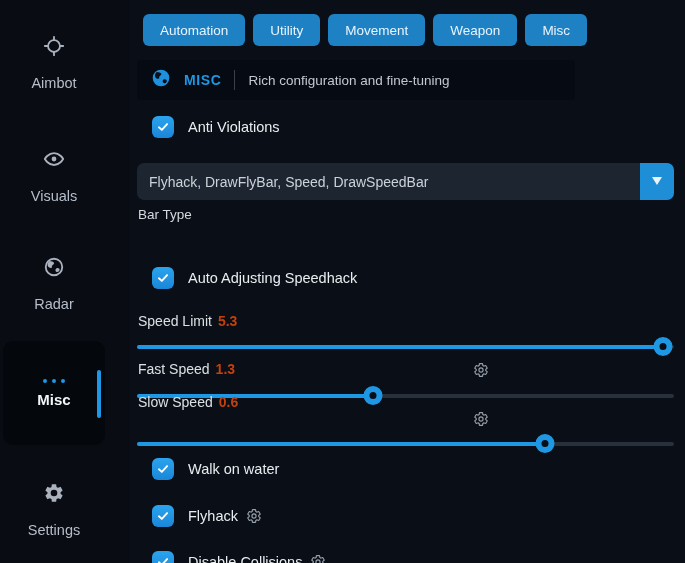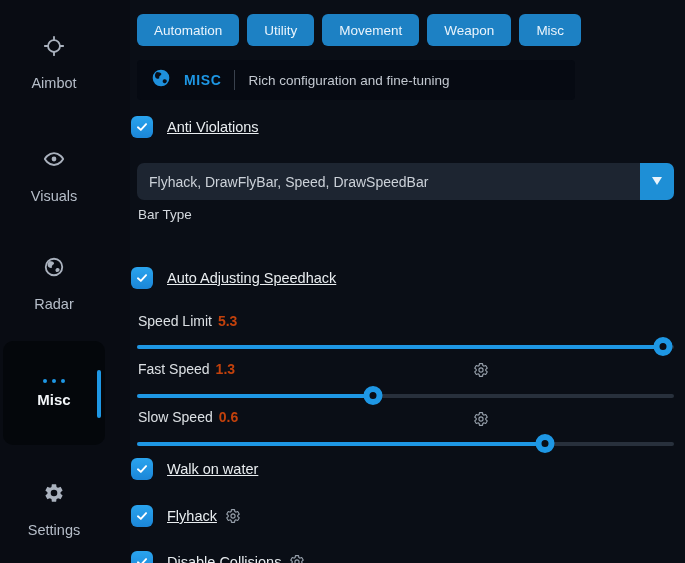--- a/index.html
+++ b/index.html
@@ -30,38 +30,38 @@
   .active-bar {
     position:absolute; right:4px; top:29px; width:4px; height:48px;
     background:#1e97e4; border-radius:2px;
   }
   .dots { display:flex; gap:5px; }
   .dots i { width:4px; height:4px; border-radius:50%; background:#1e97e4; display:block; }
 
   
   .content { position:absolute; left:130px; top:0; width:555px; height:563px; }
 
-  .tabs { position:absolute; top:14px; left:7px; display:flex; gap:8px; }
+  .tabs { position:absolute; top:14px; left:13px; display:flex; gap:8px; }
   .tab {
     height:32px; padding:0 17px; background:#1d81c4; border:none;
     border-radius:6px; color:#eaf4fc; font-size:13.5px;
     font-family:"Liberation Sans", sans-serif; cursor:pointer;
     display:flex; align-items:center; box-shadow:0 2px 0 rgba(0,0,0,.35) inset 0 0 0 transparent;
   }
 
   .cat-header {
     position:absolute; top:60px; left:7px; width:438px; height:40px;
     background:#060a12; border-radius:4px;
     display:flex; align-items:center; gap:13px; padding:0 14px;
   }
   .cat-title { color:#1e97e4; font-weight:bold; font-size:14px; letter-spacing:.6px; }
   .cat-divider { width:1px; height:20px; background:#39414d; }
   .cat-sub { color:#c3c9d1; font-size:13.5px; }
 
-  .check-row { position:absolute; left:1px; display:flex; align-items:center; gap:14px; cursor:pointer;text-decoration:underline; }
+  .check-row { position:absolute; left:22px; display:flex; align-items:center; gap:14px; cursor:pointer; }
   .checkbox {
     width:22px; height:22px; border-radius:6px;
     background:linear-gradient(180deg,#2aa4ee,#1b86d8);
     display:flex; align-items:center; justify-content:center; flex:none;
   }
   .check-label { font-size:14.5px; color:#e9edf0; display:flex; align-items:center; gap:8px; }
 
   .multiselect {
     position:absolute; top:163px; left:7px; width:537px; height:37px;
     background:#1d2531; border-radius:7px; display:flex; align-items:center;
@@ -227,21 +227,21 @@
       <svg width="16" height="16" viewBox="0 0 24 24" fill="none" stroke="#98a1ac" stroke-width="1.7">
         <path d="M19.14 12.94c.04-.3.06-.61.06-.94s-.02-.64-.07-.94l2.03-1.58a.49.49 0 0 0 .12-.61l-1.92-3.32a.49.49 0 0 0-.59-.22l-2.39.96c-.5-.38-1.03-.7-1.62-.94l-.36-2.54a.48.48 0 0 0-.48-.41h-3.84c-.24 0-.43.17-.47.41l-.36 2.54c-.59.24-1.13.57-1.62.94l-2.39-.96a.49.49 0 0 0-.59.22L2.74 8.87c-.12.21-.08.47.12.61l2.03 1.58c-.05.3-.09.63-.09.94s.02.64.07.94l-2.03 1.58a.49.49 0 0 0-.12.61l1.92 3.32c.12.22.37.29.59.22l2.39-.96c.5.38 1.03.7 1.62.94l.36 2.54c.05.24.24.41.48.41h3.84c.24 0 .44-.17.47-.41l.36-2.54c.59-.24 1.13-.56 1.62-.94l2.39.96c.22.08.47 0 .59-.22l1.92-3.32a.49.49 0 0 0-.12-.61l-2.01-1.58z"></path>
         <circle cx="12" cy="12" r="3.1"></circle>
       </svg>
     </span>
     <div class="track" style="top:394px">
       <div class="fill" style="width: 44%;"></div>
       <div class="handle" style="left: 44%;"></div>
     </div>
 
-    <div class="slider-label" style="top:409px">
+    <div class="slider-label" style="top:394px">
       <span>Slow Speed</span><span class="val">0.6</span>
     </div>
     <span class="gear" style="left:343px; top:411px">
       <svg width="16" height="16" viewBox="0 0 24 24" fill="none" stroke="#98a1ac" stroke-width="1.7">
         <path d="M19.14 12.94c.04-.3.06-.61.06-.94s-.02-.64-.07-.94l2.03-1.58a.49.49 0 0 0 .12-.61l-1.92-3.32a.49.49 0 0 0-.59-.22l-2.39.96c-.5-.38-1.03-.7-1.62-.94l-.36-2.54a.48.48 0 0 0-.48-.41h-3.84c-.24 0-.43.17-.47.41l-.36 2.54c-.59.24-1.13.57-1.62.94l-2.39-.96a.49.49 0 0 0-.59.22L2.74 8.87c-.12.21-.08.47.12.61l2.03 1.58c-.05.3-.09.63-.09.94s.02.64.07.94l-2.03 1.58a.49.49 0 0 0-.12.61l1.92 3.32c.12.22.37.29.59.22l2.39-.96c.5.38 1.03.7 1.62.94l.36 2.54c.05.24.24.41.48.41h3.84c.24 0 .44-.17.47-.41l.36-2.54c.59-.24 1.13-.56 1.62-.94l2.39.96c.22.08.47 0 .59-.22l1.92-3.32a.49.49 0 0 0-.12-.61l-2.01-1.58z"></path>
         <circle cx="12" cy="12" r="3.1"></circle>
       </svg>
     </span>
     <div class="track" style="top:442px">
       <div class="fill" style="width: 76%;"></div>

